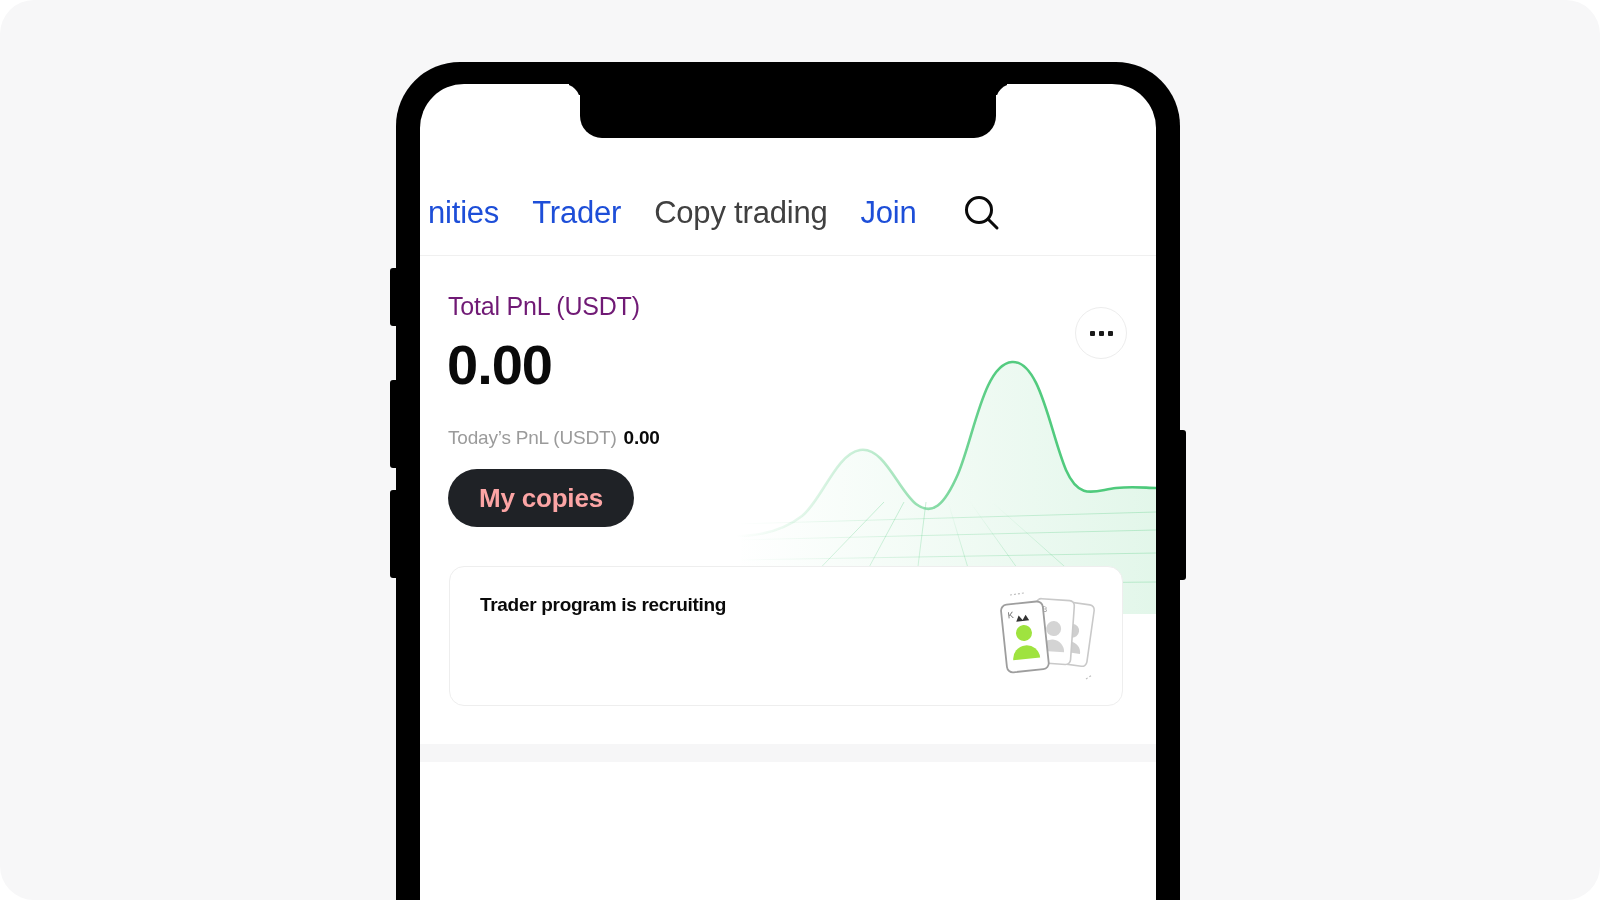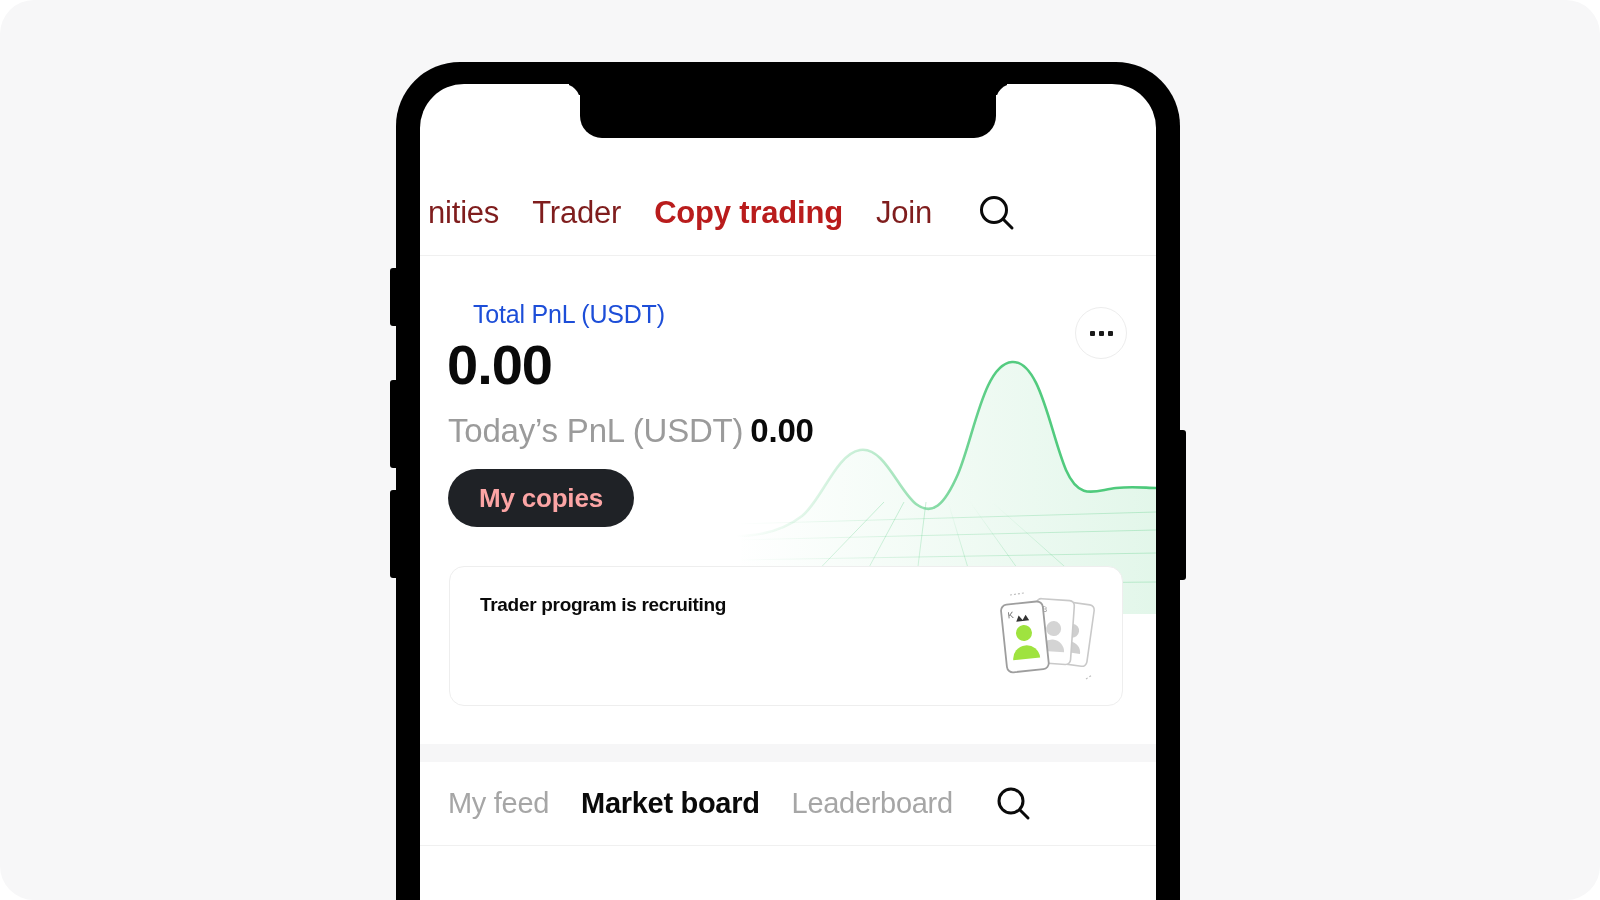--- a/index.html
+++ b/index.html
@@ -104,27 +104,27 @@
     height: 86px;
     display: flex;
     align-items: center;
     gap: 33px;
     padding-left: 8px;
     box-sizing: border-box;
     border-bottom: 1px solid #f0f0f0;
   }
   .nav-item {
     font-size: 31px;
-    color: #7f1d1d;
+    color: #1d4ed8;
     white-space: nowrap;
     letter-spacing: -0.2px;
   }
   .nav-item.active {
-    color: #b91c1c;
-    font-weight: 700;
+    color: #404040;
+    font-weight: 400;
   }
   #nav-search {
     margin-left: 10px;
     flex: 0 0 auto;
   }
 
   .mag {
     display: block;
   }
 
@@ -133,40 +133,39 @@
     position: absolute;
     left: 0;
     top: 172px;
     width: 736px;
     height: 390px;
   }
 
   #pnl-label {
     position: absolute;
     left: 28px;
-    top: 44px;
+    top: 36px;
     font-size: 25px;
-    color: #1d4ed8;
+    color: #701a75;
     letter-spacing: -0.2px;
-    margin-left: 25px;
   }
   #pnl-value {
     position: absolute;
     left: 27px;
     top: 76px;
     font-size: 56px;
     font-weight: 700;
     color: #0a0a0a;
     letter-spacing: -1px;
   }
   #today-row {
     position: absolute;
     left: 28px;
-    top: 156px;
-    font-size: 33px;
+    top: 171px;
+    font-size: 19px;
     color: #9b9b9b;
     letter-spacing: -0.2px;
     white-space: nowrap;
   }
   #today-value {
     color: #0a0a0a;
     font-weight: 700;
     margin-left: 7px;
   }
   #my-copies-btn {
@@ -439,28 +438,17 @@
 
         <g stroke="#bdbdbd" stroke-width="1.1" fill="none" stroke-dasharray="2 2">
           <path d="M20 12 l14 -2"></path>
           <path d="M96 96 l6 -4"></path>
         </g>
       </svg>
     </div>
 
     <div id="gap-band"></div>
 
-    <div id="bottom-tabs">
-      <span class="tab-item">My feed</span>
-      <span class="tab-item active">Market board</span>
-      <span class="tab-item">Leaderboard</span>
-      <span id="tab-search">
-        <svg class="mag" width="42" height="42" viewBox="0 0 42 42" aria-hidden="true">
-          <circle cx="18" cy="18" r="12" fill="none" stroke="#0a0a0a" stroke-width="3"></circle>
-          <line x1="27" y1="27" x2="35" y2="35" stroke="#0a0a0a" stroke-width="3" stroke-linecap="round"></line>
-        </svg>
-      </span>
-    </div>
 
     <div id="tabs-rest"></div>
 
   </div>
 </div>
 
 </body></html>

